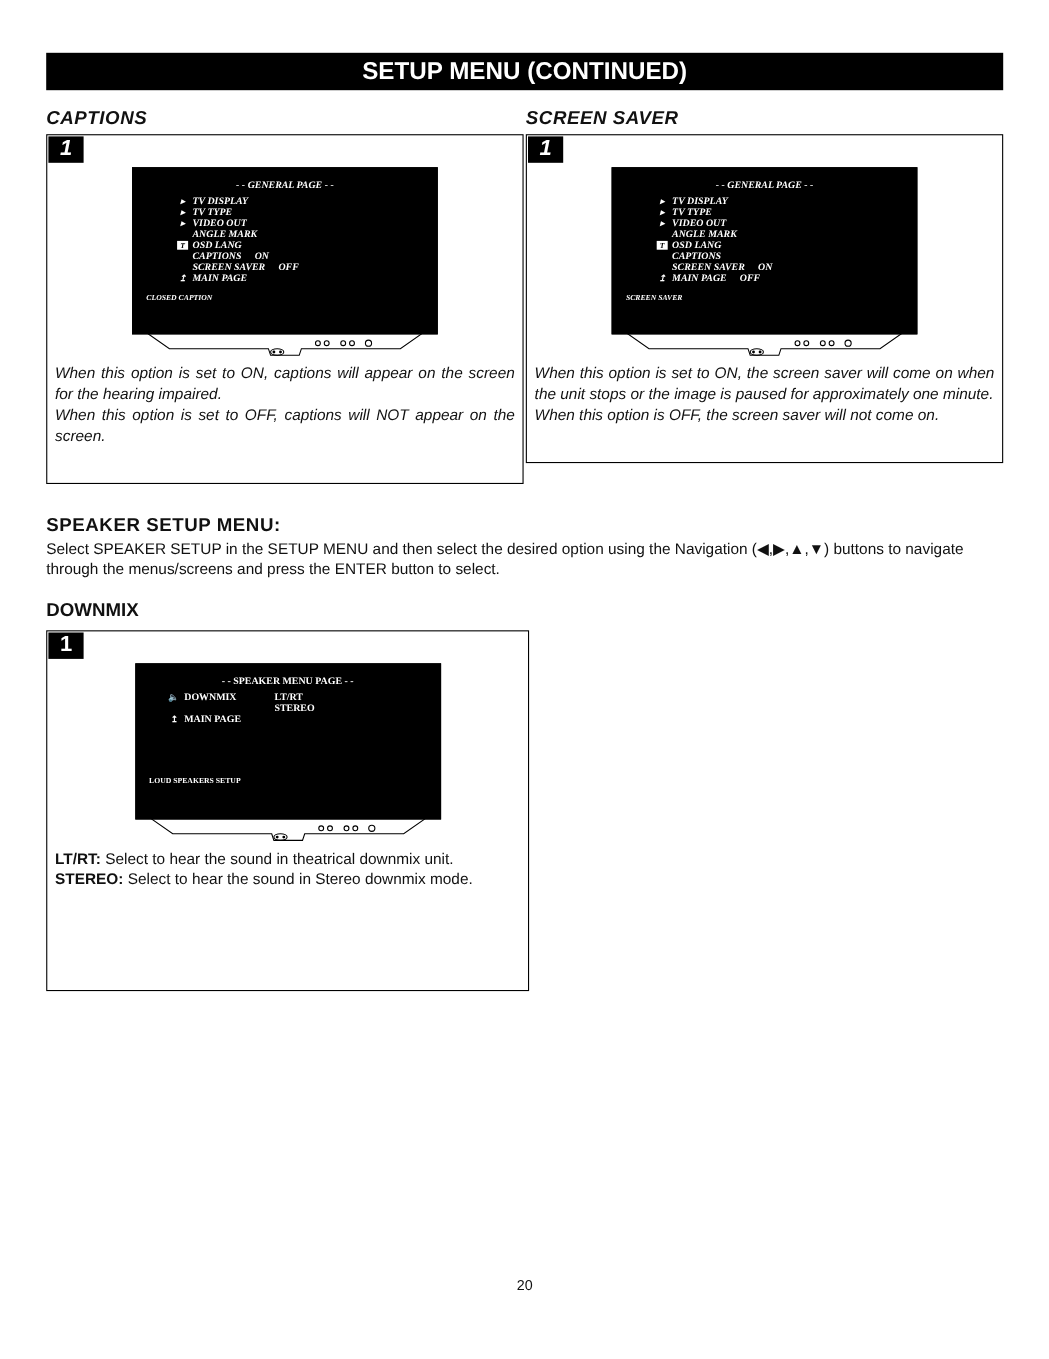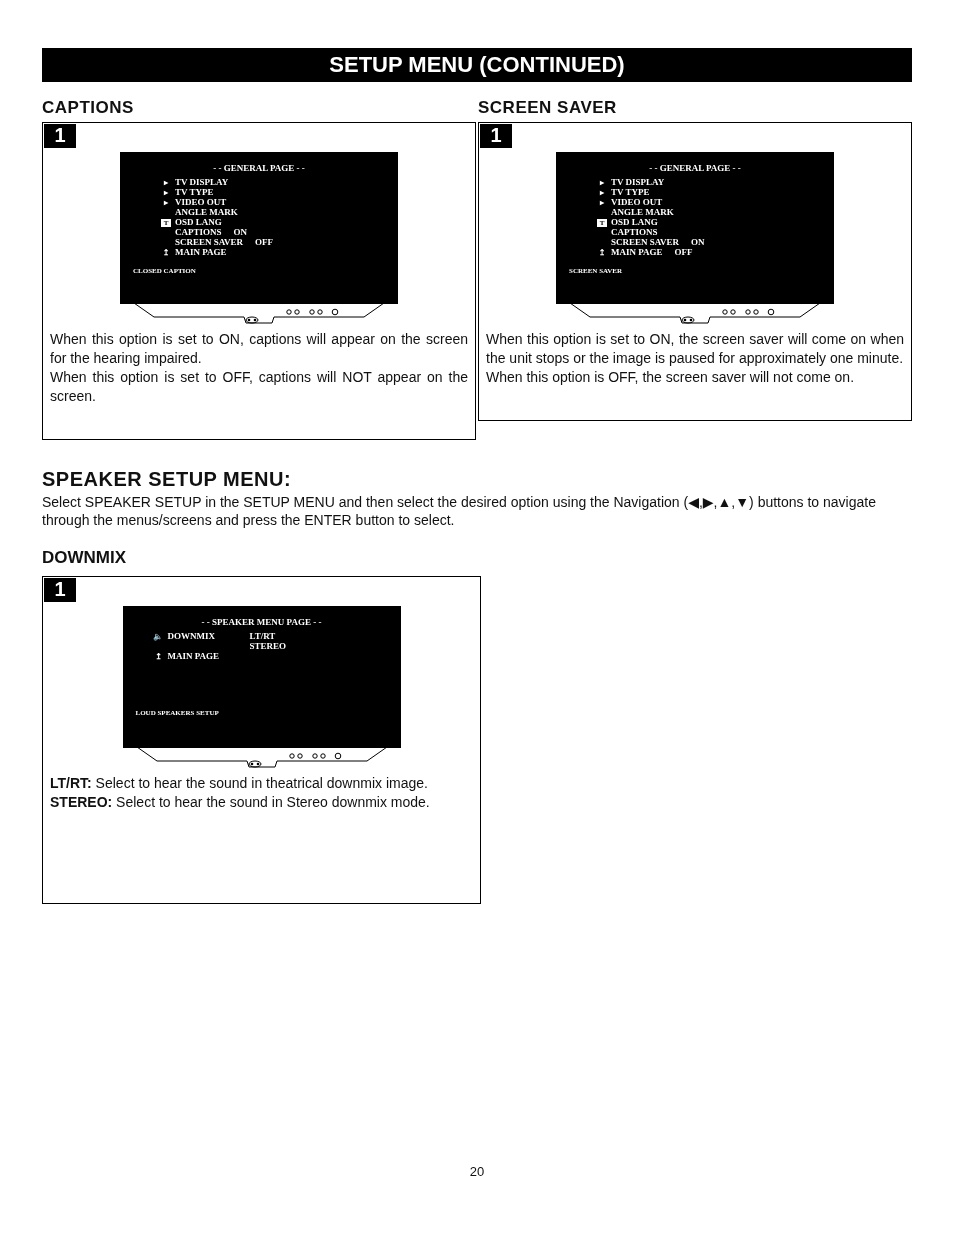--- a/index.html
+++ b/index.html
@@ -15,20 +15,21 @@
     font-weight: bold;
     font-size: 22px;
     text-align: center;
     padding: 4px 0;
     margin-bottom: 16px;
     margin-top: 24px;
   }
   .two-col {
     display: flex;
     gap: 2px;
+    font-style: italic;
   }
   .col { flex: 1 1 50%; }
   .section-label {
     font-weight: bold;
     font-size: 17px;
     margin-bottom: 4px;
     letter-spacing: .5px;
   }
   .box {
     border: 1px solid #000;
@@ -78,21 +79,21 @@
     position: relative;
   }
   .tv-base svg { margin-top: -1px; }
   .caption-block {
     padding: 4px 6px 32px 6px;
     font-size: 14px;
     line-height: 1.35;
     text-align: justify;
   }
   .speaker-block { margin-top: 28px; }
-  .speaker-block h3 { font-size: 20px; margin: 0 0 2px 0; letter-spacing: .5px; }
+  .speaker-block h3 { font-size: 17px; margin: 0 0 2px 0; letter-spacing: .5px; }
   .speaker-block p { margin: 2px 0; line-height: 1.35; }
   .downmix-block { margin-top: 18px; }
   .downmix-block h3 { font-size: 17px; margin: 0 0 0 0; }
   .single-col-box { width: 50%; }
   .page-num { text-align: center; margin-top: 260px; font-size: 13px; }
   .bold { font-weight: bold; }
 </style>
 </head>
 <body>
 
@@ -274,19 +275,19 @@
             <circle cx="121" cy="17" r="1.3" fill="#000"></circle>
           <circle cx="155" cy="9" r="2.2" fill="none" stroke="#000"></circle>
             <circle cx="163" cy="9" r="2.2" fill="none" stroke="#000"></circle>
           <circle cx="178" cy="9" r="2.2" fill="none" stroke="#000"></circle>
             <circle cx="186" cy="9" r="2.2" fill="none" stroke="#000"></circle>
           <circle cx="201" cy="9" r="2.8" fill="none" stroke="#000"></circle>
         </svg>
       </div>
     </div>
     <div class="caption-block" style="padding-bottom:90px;">
-      <div><span class="bold">LT/RT:</span><span> Select to hear the sound in theatrical downmix image.</span></div>
+      <div><span class="bold">LT/RT:</span><span> Select to hear the sound in theatrical downmix unit.</span></div>
       <div><span class="bold">STEREO:</span><span> Select to hear the sound in Stereo downmix mode.</span></div>
     </div>
   </div>
 </div>
 
 <div class="page-num">20</div>
 
 </body></html>

